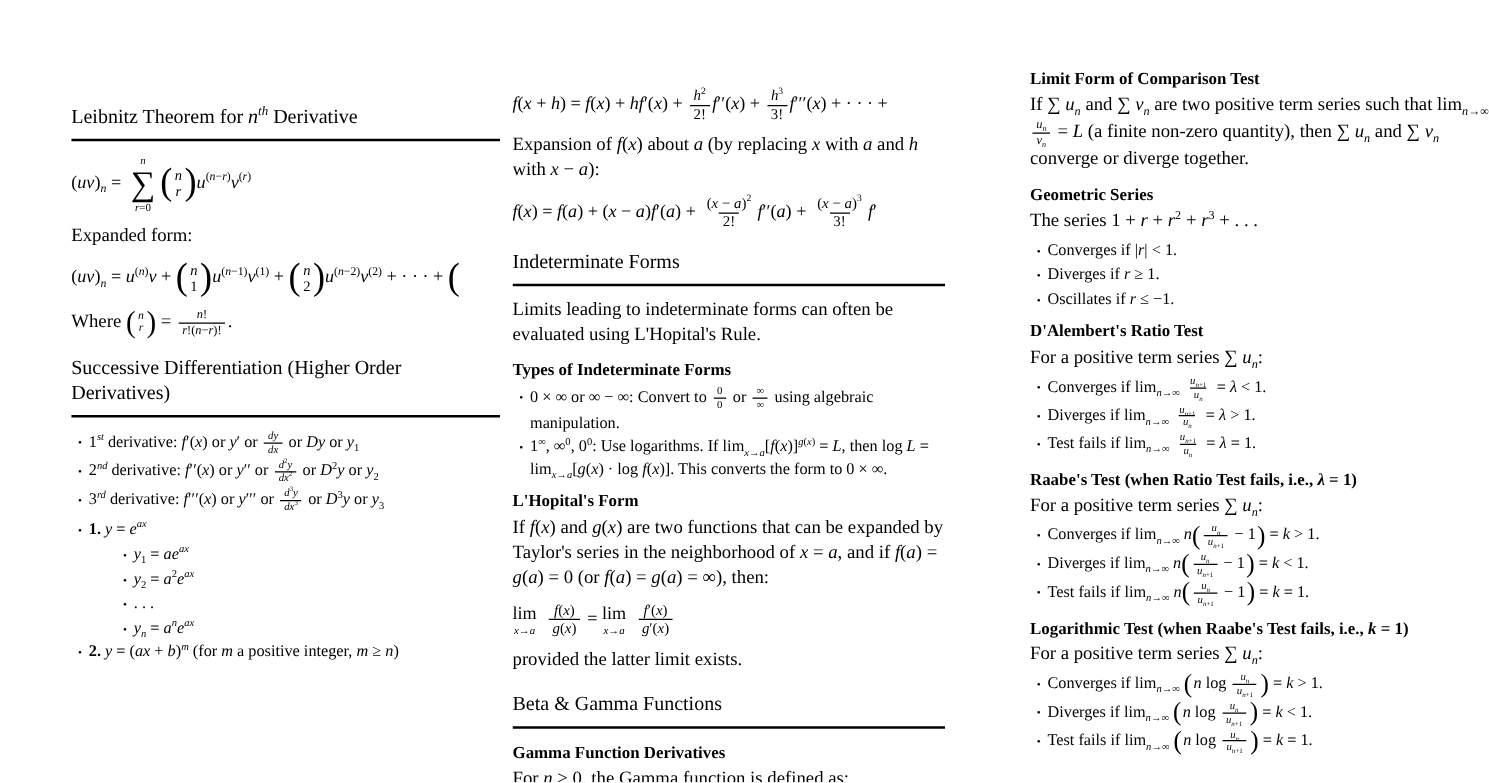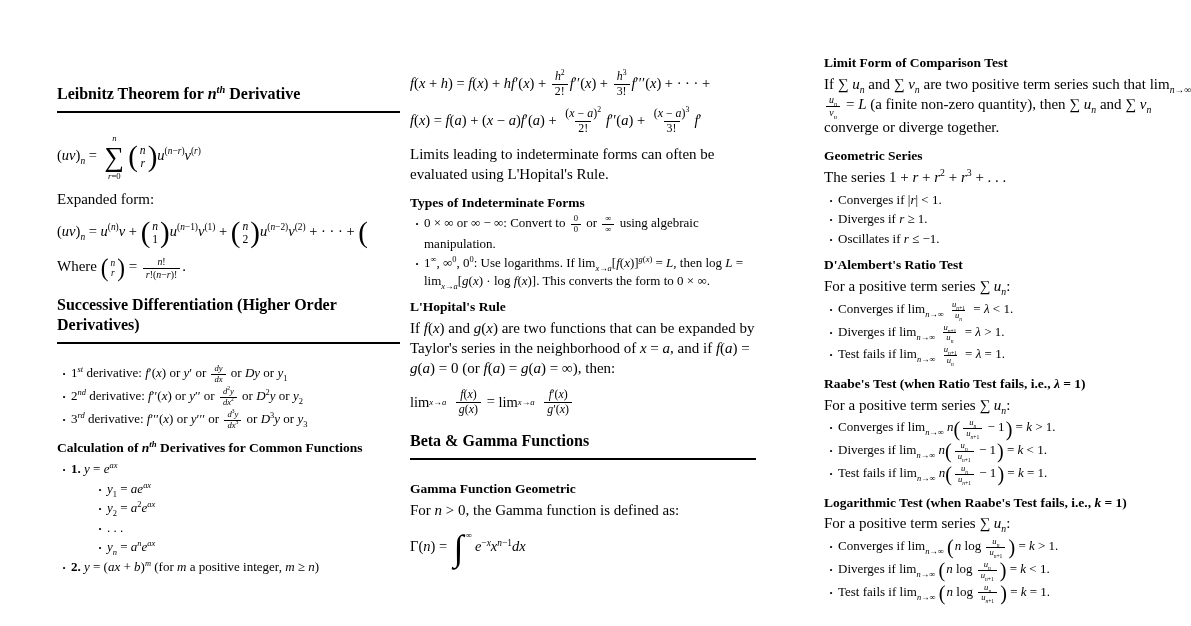--- a/index.html
+++ b/index.html
@@ -8,22 +8,22 @@
     position:relative; width:1191px; height:626px; overflow:hidden;
     background:#ffffff; color:#000;
     font-family:"Liberation Serif","DejaVu Serif",serif;
   }
   .col { position:absolute; top:0; bottom:0; overflow:hidden; }
   #col1 { left:57px;  width:343px; padding-top:84px; }
   #col2 { left:410px; width:346px; padding-top:70px; }
   #col3 { left:824px; width:372px; padding-top:54px; }
 
   .h2 {
-    font-size:16px; font-weight:bold; line-height:1.25;
-    border-bottom:2px solid #000; padding-bottom:7px; margin:15px 0 20px;
+    font-size:16px; font-weight:normal; line-height:1.25;
+    border-bottom:2px solid #000; padding-bottom:7px; margin:15px 0 10px;
   }
   .col > .h2:first-child, .col > :first-child { margin-top:0; }
   .h3 { font-size:13.5px; font-weight:bold; margin:9px 0 3px; line-height:1.3; }
   .para { font-size:15px; line-height:1.33; margin:3px 0; }
   .display { font-size:14.5px; margin:9px 0; white-space:nowrap; line-height:1.2; }
   .list { margin:2px 0 4px; }
   .li { display:flex; align-items:flex-start; font-size:13px; line-height:1.35; margin:2px 0; }
   .li .marker { width:14px; flex:none; text-align:center; font-size:9px; padding-top:4px; }
   .li.sub { margin-left:36px; }
   .li-body { flex:1; min-width:0;font-family:Liberation Serif, serif; }
@@ -43,21 +43,21 @@
   .display .frac { font-size:0.82em; }
 
   .bigop {
     display:inline-flex; flex-direction:column; align-items:center;
     vertical-align:middle; line-height:1; margin:0 4px;
   }
   .bigop .op-sym { font-size:1.9em; line-height:1; }
   .bigop .lim-top, .bigop .lim-bot { font-size:0.6em; line-height:1.15; }
 
   .limop {
-    display:inline-flex; flex-direction:row; align-items:center;
+    display:inline-flex; flex-direction:column; align-items:center;
     vertical-align:middle; line-height:1.15; margin-right:4px;
   }
   .limop .lim-under { font-size:0.6em; }
 
   .intop { display:inline-flex; align-items:center; vertical-align:middle; margin:0 3px; }
   .intop .int-sym { font-size:2.5em; line-height:1; }
   .intop .int-lims {
     display:inline-flex; flex-direction:column; justify-content:space-between;
     align-self:stretch; font-size:0.6em; line-height:1; padding:1px 0;
   }
@@ -137,21 +137,20 @@
             </span> or <span class="mi">D</span><sup>2</sup><span class="mi">y</span> or <span class="mi">y</span><sub>2</sub></span>
         </div>
         <div class="li">
           <span class="marker">•</span>
           <span class="li-body">3<sup><span class="mi">rd</span></sup> derivative: <span class="mi">f</span>′′′(<span class="mi">x</span>) or <span class="mi">y</span>′′′ or <span class="frac">
               <span class="num"><span class="mi">d</span><sup>3</sup><span class="mi">y</span></span>
               <span class="den"><span class="mi">dx</span><sup>3</sup></span>
             </span> or <span class="mi">D</span><sup>3</sup><span class="mi">y</span> or <span class="mi">y</span><sub>3</sub></span>
         </div>
       </div>
-      <div class="h3">Calculation of <span class="mi">n</span><sup><span class="mi">th</span></sup> Derivatives for Common Functions</div>
       <div class="list">
         <div class="li">
           <span class="marker">•</span>
           <span class="li-body"><span class="mb">1.</span> <span class="mi">y</span> = <span class="mi">e</span><sup><span class="mi">ax</span></sup></span>
         </div>
         <div class="li sub">
           <span class="marker">•</span>
           <span class="li-body"><span class="mi">y</span><sub>1</sub> = <span class="mi">ae</span><sup><span class="mi">ax</span></sup></span>
         </div>
         <div class="li sub">
@@ -173,62 +172,65 @@
       </div>
     </div>
   <div class="col" id="col2">
       <div class="display"><span class="mi">f</span>(<span class="mi">x</span> + <span class="mi">h</span>) = <span class="mi">f</span>(<span class="mi">x</span>) + <span class="mi">hf</span>′(<span class="mi">x</span>) + <span class="frac">
           <span class="num"><span class="mi">h</span><sup>2</sup></span>
           <span class="den">2!</span>
         </span><span class="mi">f</span>′′(<span class="mi">x</span>) + <span class="frac">
           <span class="num"><span class="mi">h</span><sup>3</sup></span>
           <span class="den">3!</span>
         </span><span class="mi">f</span>′′′(<span class="mi">x</span>) + · · · +</div>
+      <div class="para">Expansion of <span class="mi">f</span>(<span class="mi">x</span>) about <span class="mi">a</span> (by replacing <span class="mi">x</span> with <span class="mi">a</span> and <span class="mi">h</span> with <span class="mi">x</span> − <span class="mi">a</span>):</div>
       <div class="display"><span class="mi">f</span>(<span class="mi">x</span>) = <span class="mi">f</span>(<span class="mi">a</span>) + (<span class="mi">x</span> − <span class="mi">a</span>)<span class="mi">f</span>′(<span class="mi">a</span>) + <span class="frac">
           <span class="num">(<span class="mi">x</span> − <span class="mi">a</span>)<sup>2</sup></span>
           <span class="den">2!</span>
         </span><span class="mi">f</span>′′(<span class="mi">a</span>) + <span class="frac">
           <span class="num">(<span class="mi">x</span> − <span class="mi">a</span>)<sup>3</sup></span>
           <span class="den">3!</span>
         </span><span class="mi">f</span>′</div>
+      <div class="h2">Indeterminate Forms</div>
       <div class="para">Limits leading to indeterminate forms can often be evaluated using L'Hopital's Rule.</div>
       <div class="h3">Types of Indeterminate Forms</div>
       <div class="list">
         <div class="li">
           <span class="marker">•</span>
           <span class="li-body">0 × ∞ or ∞ − ∞: Convert to <span class="frac">
               <span class="num">0</span>
               <span class="den">0</span>
             </span> or <span class="frac">
               <span class="num">∞</span>
               <span class="den">∞</span>
             </span> using algebraic manipulation.</span>
         </div>
         <div class="li">
           <span class="marker">•</span>
           <span class="li-body">1<sup>∞</sup>, ∞<sup>0</sup>, 0<sup>0</sup>: Use logarithms. If lim<sub><span class="mi">x</span>→<span class="mi">a</span></sub>[<span class="mi">f</span>(<span class="mi">x</span>)]<sup><span class="mi">g</span>(<span class="mi">x</span>)</sup> = <span class="mi">L</span>, then log <span class="mi">L</span> = lim<sub><span class="mi">x</span>→<span class="mi">a</span></sub>[<span class="mi">g</span>(<span class="mi">x</span>) · log <span class="mi">f</span>(<span class="mi">x</span>)]. This converts the form to 0 × ∞.</span>
         </div>
       </div>
-      <div class="h3">L'Hopital's Rule</div>
+      <div class="h3">L'Hopital's Form</div>
       <div class="para">If <span class="mi">f</span>(<span class="mi">x</span>) and <span class="mi">g</span>(<span class="mi">x</span>) are two functions that can be expanded by Taylor's series in the neighborhood of <span class="mi">x</span> = <span class="mi">a</span>, and if <span class="mi">f</span>(<span class="mi">a</span>) = <span class="mi">g</span>(<span class="mi">a</span>) = 0 (or <span class="mi">f</span>(<span class="mi">a</span>) = <span class="mi">g</span>(<span class="mi">a</span>) = ∞), then:</div>
       <div class="display"><span class="limop">
           <span>lim</span>
           <span class="lim-under"><span class="mi">x</span>→<span class="mi">a</span></span>
         </span> <span class="frac">
           <span class="num"><span class="mi">f</span>(<span class="mi">x</span>)</span>
           <span class="den"><span class="mi">g</span>(<span class="mi">x</span>)</span>
         </span> = <span class="limop">
           <span>lim</span>
           <span class="lim-under"><span class="mi">x</span>→<span class="mi">a</span></span>
         </span> <span class="frac">
           <span class="num"><span class="mi">f</span>′(<span class="mi">x</span>)</span>
           <span class="den"><span class="mi">g</span>′(<span class="mi">x</span>)</span>
         </span></div>
+      <div class="para">provided the latter limit exists.</div>
       <div class="h2">Beta &amp; Gamma Functions</div>
-      <div class="h3">Gamma Function Geometric</div>
+      <div class="h3">Gamma Function Derivatives</div>
       <div class="para">For <span class="mi">n</span> &gt; 0, the Gamma function is defined as:</div>
       <div class="display">Γ(<span class="mi">n</span>) = <span class="intop">
           <span class="int-sym">∫</span>
           <span class="int-lims">
             <span class="int-top">∞</span>
           </span>
         </span><span class="mi">e</span><sup>−<span class="mi">x</span></sup><span class="mi">x</span><sup><span class="mi">n</span>−1</sup><span class="mi">dx</span></div>
     </div>
   <div class="col" id="col3">
       <div class="h3">Limit Form of Comparison Test</div>

